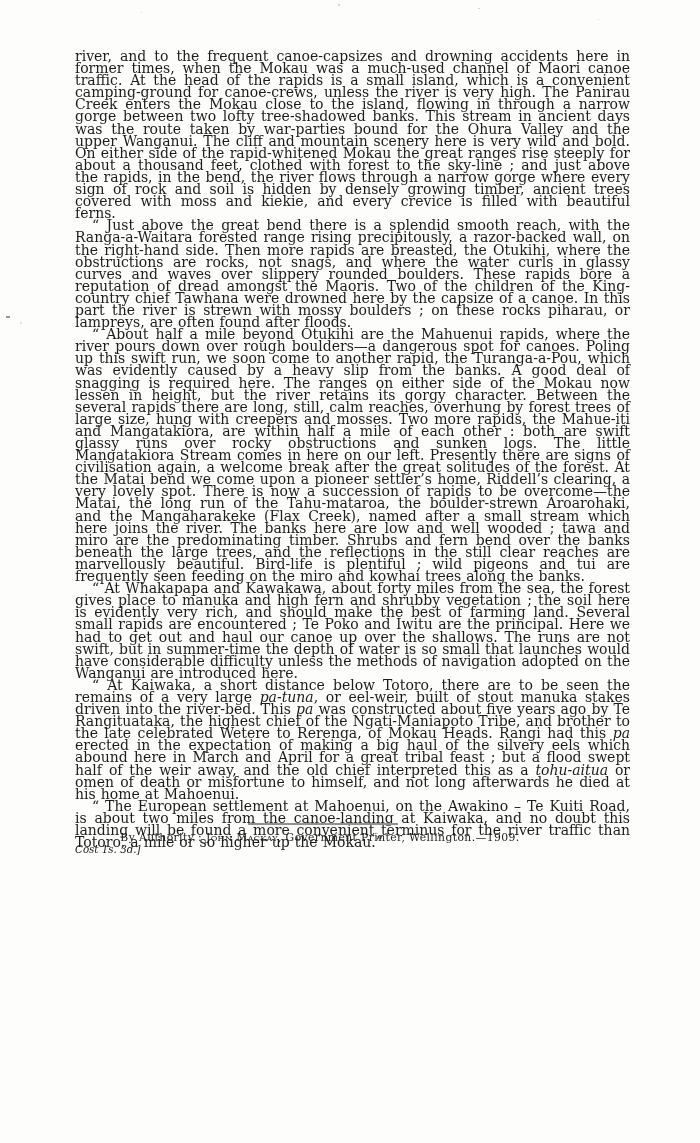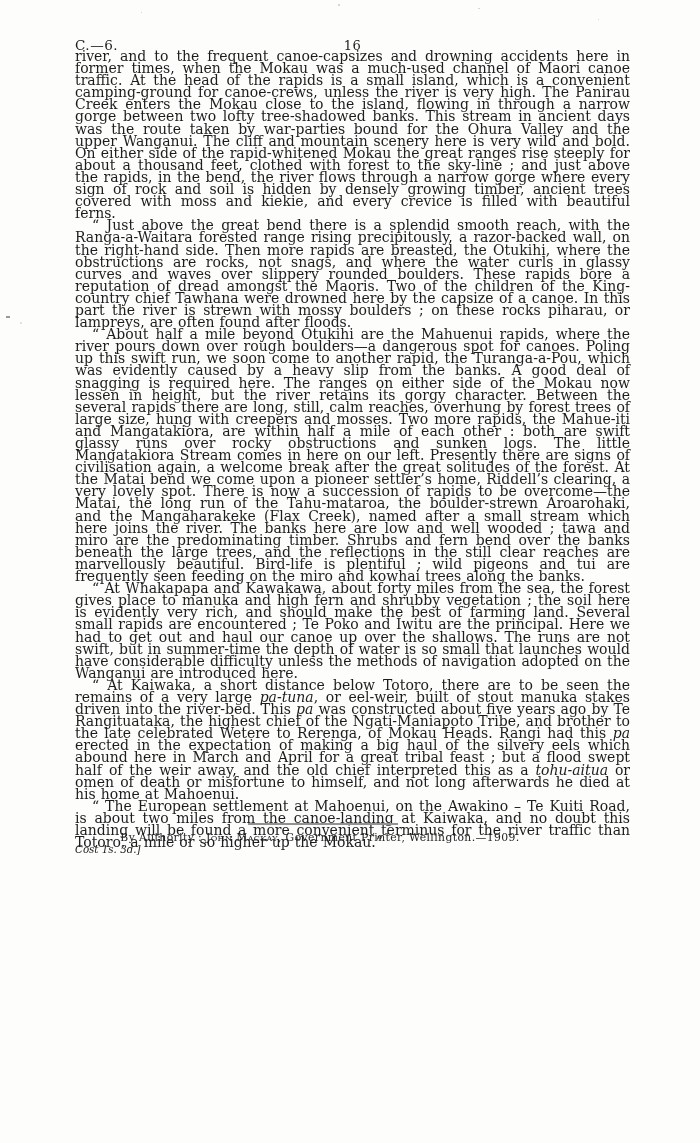--- a/index.html
+++ b/index.html
@@ -69,24 +69,20 @@
   .speck.s3 { left: 478px; top: 8px;  width: 2px; height: 1px; }
   .speck.s4 { left: 598px; top: 19px; width: 1px; height: 1px; }
   .speck.s5 { left: 6px;  top: 316px; width: 4px; height: 2px; background: rgba(30,30,30,0.45); }
   .speck.s6 { left: 20px; top: 322px; width: 2px; height: 2px; background: rgba(30,30,30,0.12); }
 </style>
 </head>
 <body>
 
 <div class="page">
 
-  <div class="header">
-    <span class="doc-ref">C.—6.</span>
-    <span class="page-number">16</span>
-  </div>
 
   <div class="doc-body">
       <p class="para"><span>river, and to the frequent canoe-capsizes and drowning accidents here in former times, when the Mokau was a much-used channel of Maori canoe traffic.  At the head of the rapids is a small island, which is a convenient camping-ground for canoe-crews, unless the river is very high.  The Panirau Creek enters the Mokau close to the island, flowing in through a narrow gorge between two lofty tree-shadowed banks.  This stream in ancient days was the route taken by war-parties bound for the Ohura Valley and the upper Wanganui.  The cliff and mountain scenery here is very wild and bold.  On either side of the rapid-whitened Mokau the great ranges rise steeply for about a thousand feet, clothed with forest to the sky-line ;  and just above the rapids, in the bend, the river flows through a narrow gorge where every sign of rock and soil is hidden by densely growing timber, ancient trees covered with moss and kiekie, and every crevice is filled with beautiful ferns.</span></p>
       <p class="para indent"><span>“ Just above the great bend there is a splendid smooth reach, with the Ranga-a-Waitara forested range rising precipitously, a razor-backed wall, on the right-hand side.  Then more rapids are breasted, the Otukihi, where the obstructions are rocks, not snags, and where the water curls in glassy curves and waves over slippery rounded boulders.  These rapids bore a reputation of dread amongst the Maoris.  Two of the children of the King-country chief Tawhana were drowned here by the capsize of a canoe.  In this part the river is strewn with mossy boulders ;  on these rocks piharau, or lampreys, are often found after floods.</span></p>
       <p class="para indent"><span>“ About half a mile beyond Otukihi are the Mahuenui rapids, where the river pours down over rough boulders—a dangerous spot for canoes.  Poling up this swift run, we soon come to another rapid, the Turanga-a-Pou, which was evidently caused by a heavy slip from the banks.  A good deal of snagging is required here.  The ranges on either side of the Mokau now lessen in height, but the river retains its gorgy character.  Between the several rapids there are long, still, calm reaches, overhung by forest trees of large size, hung with creepers and mosses.  Two more rapids, the Mahue-iti and Mangatakiora, are within half a mile of each other :  both are swift glassy runs over rocky obstructions and sunken logs.  The little Mangatakiora Stream comes in here on our left.  Presently there are signs of civilisation again, a welcome break after the great solitudes of the forest.  At the Matai bend we come upon a pioneer settler’s home, Riddell’s clearing, a very lovely spot.  There is now a succession of rapids to be overcome—the Matai, the long run of the Tahu-mataroa, the boulder-strewn Aroarohaki, and the Mangaharakeke (Flax Creek), named after a small stream which here joins the river.  The banks here are low and well wooded ;  tawa and miro are the predominating timber.  Shrubs and fern  bend over the banks beneath the large trees, and the reflections in the still clear reaches are marvellously beautiful.  Bird-life is plentiful ;  wild pigeons and tui are frequently seen feeding on the miro and kowhai trees along the banks.</span></p>
       <p class="para indent"><span>“ At Whakapapa and Kawakawa, about forty miles from the sea, the forest gives place to manuka and high fern and shrubby vegetation ;  the soil here is evidently very rich, and should make the best of farming land.  Several small rapids are encountered ;  Te Poko and Iwitu are the principal.  Here we had to get out and haul our canoe up over the shallows.  The runs are not swift, but in summer-time the depth of water is so small that launches would have considerable difficulty unless the methods of navigation adopted on the Wanganui are introduced here.</span></p>
       <p class="para indent"><span>“ At Kaiwaka, a short distance below Totoro, there are to be seen the remains of a very large </span><span class="italic">pa-tuna</span><span>, or eel-weir, built of stout manuka stakes driven into the river-bed.  This </span><span class="italic">pa</span><span> was constructed about five years ago by Te Rangituataka, the highest chief of the Ngati-Maniapoto Tribe, and brother to the late celebrated Wetere to Rerenga, of Mokau Heads.  Rangi had this </span><span class="italic">pa</span><span> erected in the expectation of making a big haul of the silvery eels which abound here in March and April for a great tribal feast ;  but a flood swept half of the weir away, and the old chief interpreted this as a </span><span class="italic">tohu-aitua</span><span> or omen of death or misfortune to himself, and not long afterwards he died at his home at Mahoenui.</span></p>
       <p class="para indent"><span>“ The European settlement at Mahoenui, on the Awakino – Te Kuiti Road, is about two miles from the canoe-landing at Kaiwaka, and no doubt this landing will be found a more convenient terminus for the river traffic than Totoro, a mile or so higher up the Mokau.”</span></p>
     </div>
 

